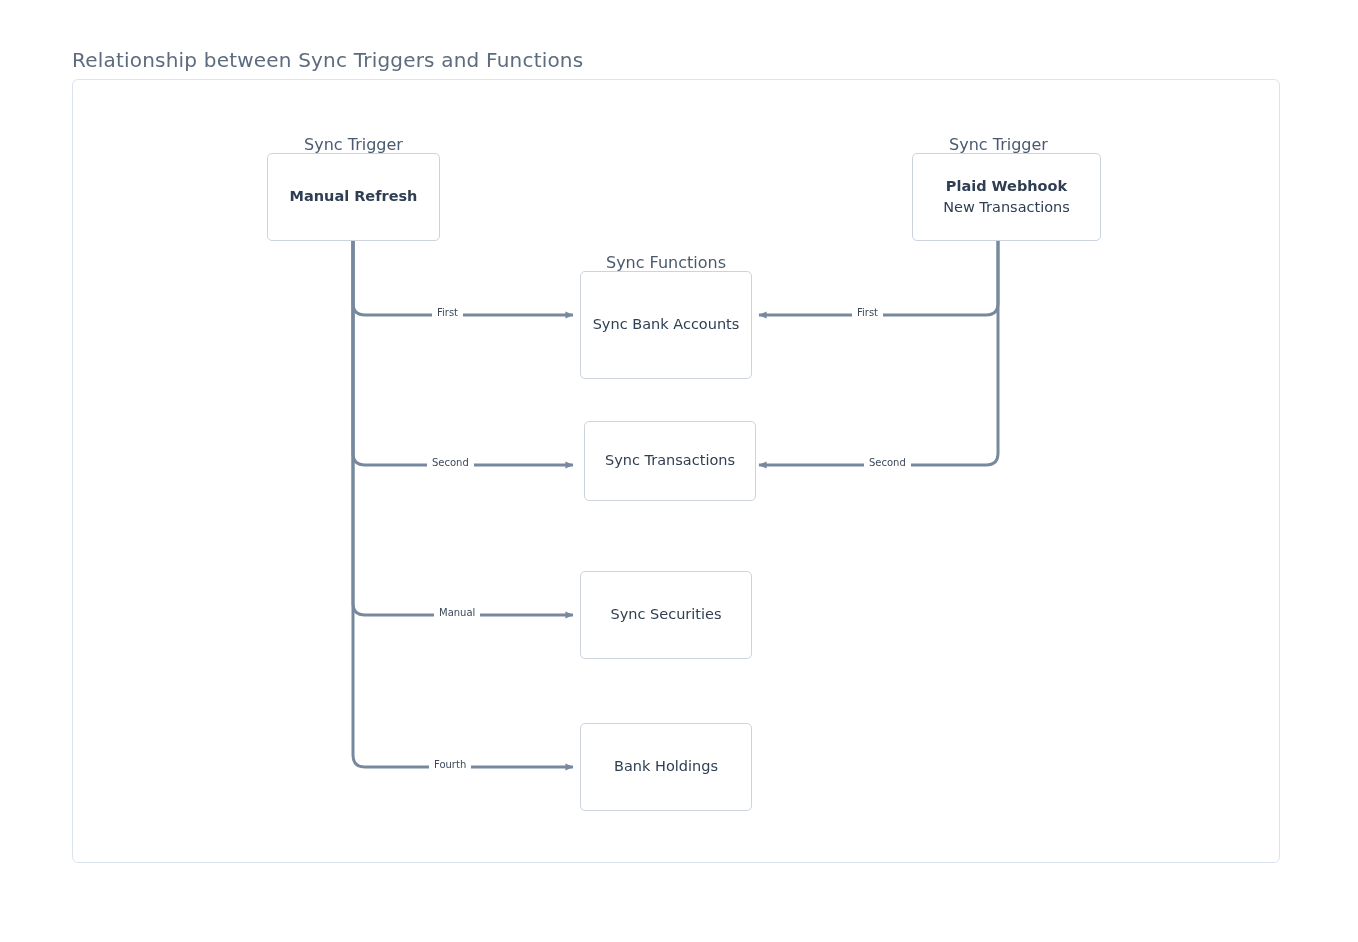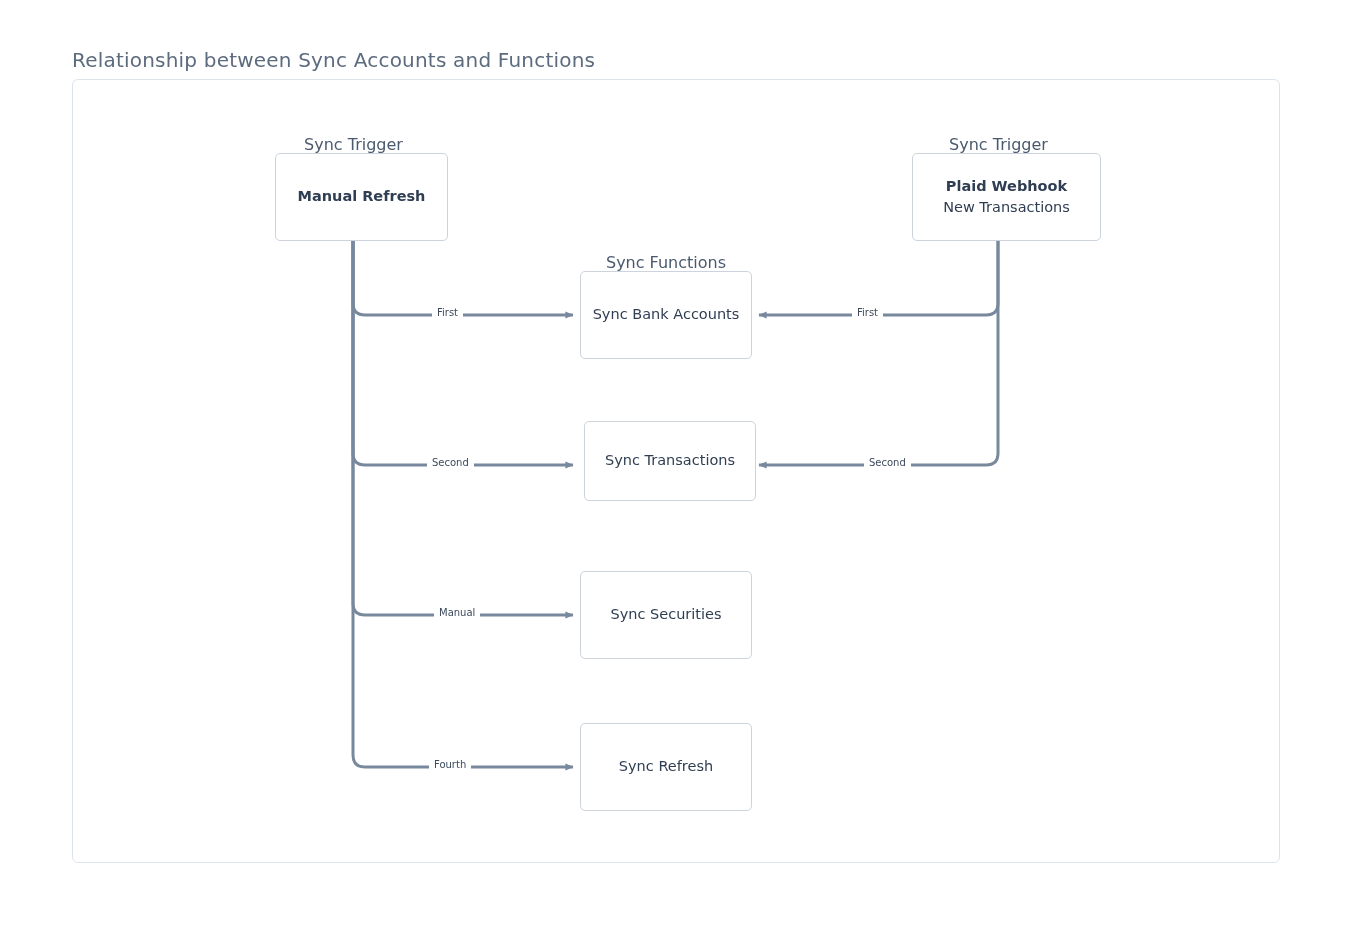--- a/index.html
+++ b/index.html
@@ -71,21 +71,21 @@
     color: #3c4a5c;
     background: #ffffff;
     padding: 0 5px;
     white-space: nowrap;
     text-align: center;
   }
 </style>
 </head>
 <body>
 
-<div id="page-title">Relationship between Sync Accounts and Functions</div>
+<div id="page-title">Relationship between Sync Triggers and Functions</div>
 
 <div id="diagram-frame"></div>
 
 <svg id="edge-layer" viewBox="0 0 1358 942" width="1358" height="942" aria-hidden="true">
   <defs>
     <marker id="arrow-right" markerWidth="9" markerHeight="9" refX="7.6" refY="4.5" orient="auto" markerUnits="userSpaceOnUse">
       <path d="M0,0.9 L8.2,4.5 L0,8.1 Z" fill="#78899e"></path>
     </marker>
     <marker id="arrow-left" markerWidth="9" markerHeight="9" refX="7.6" refY="4.5" orient="auto" markerUnits="userSpaceOnUse">
       <path d="M0,0.9 L8.2,4.5 L0,8.1 Z" fill="#78899e"></path>
@@ -101,40 +101,40 @@
 
     <path d="M998,241 L998,303 Q998,315 986,315 L759,315" marker-end="url(#arrow-left)"></path>
     <path d="M998,241 L998,453 Q998,465 986,465 L759,465" marker-end="url(#arrow-left)"></path>
   </g>
 </svg>
 
 <div class="group-label" style="left:267px; top:135px; width:173px;">Sync Trigger</div>
 <div class="group-label" style="left:912px; top:135px; width:173px;">Sync Trigger</div>
 <div class="group-label" style="left:580px; top:253px; width:172px;">Sync Functions</div>
 
-<div class="node" style="left:267px; top:153px; width:173px; height:88px;margin-left:8px;">
+<div class="node" style="left:267px; top:153px; width:173px; height:88px;">
   <span class="node-line-strong">Manual Refresh</span>
 </div>
 
 <div class="node" style="left:912px; top:153px; width:189px; height:88px;">
   <span class="node-line-strong">Plaid Webhook</span>
   <span class="node-line-normal">New Transactions</span>
 </div>
 
-<div class="node" style="left:580px; top:271px; width:172px; height:88px;">
+<div class="node" style="left:580px; top:271px; width:172px; height:108px;">
   <span>Sync Bank Accounts</span>
 </div>
 <div class="node" style="left:584px; top:421px; width:172px; height:80px;">
   <span>Sync Transactions</span>
 </div>
 <div class="node" style="left:580px; top:571px; width:172px; height:88px;">
   <span>Sync Securities</span>
 </div>
 <div class="node" style="left:580px; top:723px; width:172px; height:88px;">
-  <span>Sync Refresh</span>
+  <span>Bank Holdings</span>
 </div>
 
 <div class="edge-label" style="left:432px; top:307px;">First</div>
 <div class="edge-label" style="left:427px; top:457px;">Second</div>
 <div class="edge-label" style="left:434px; top:607px;">Manual</div>
 <div class="edge-label" style="left:429px; top:759px;">Fourth</div>
 
 <div class="edge-label" style="left:852px; top:307px;">First</div>
 <div class="edge-label" style="left:864px; top:457px;">Second</div>
 

